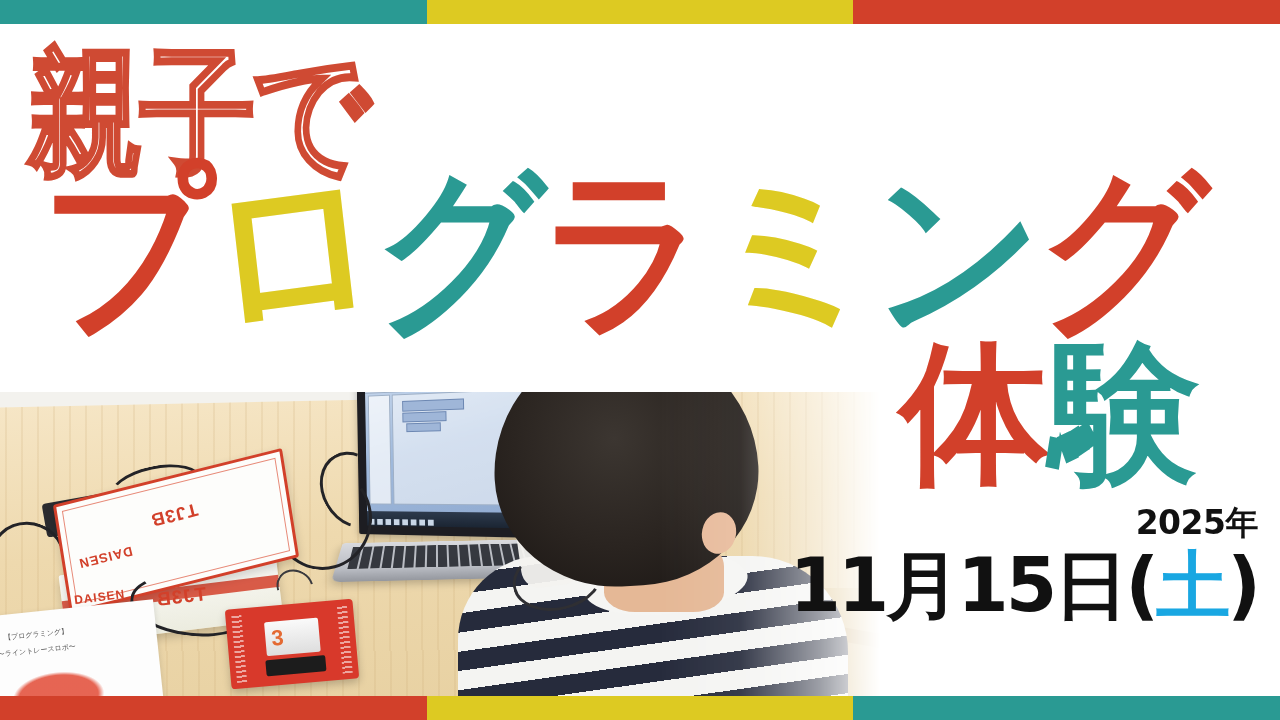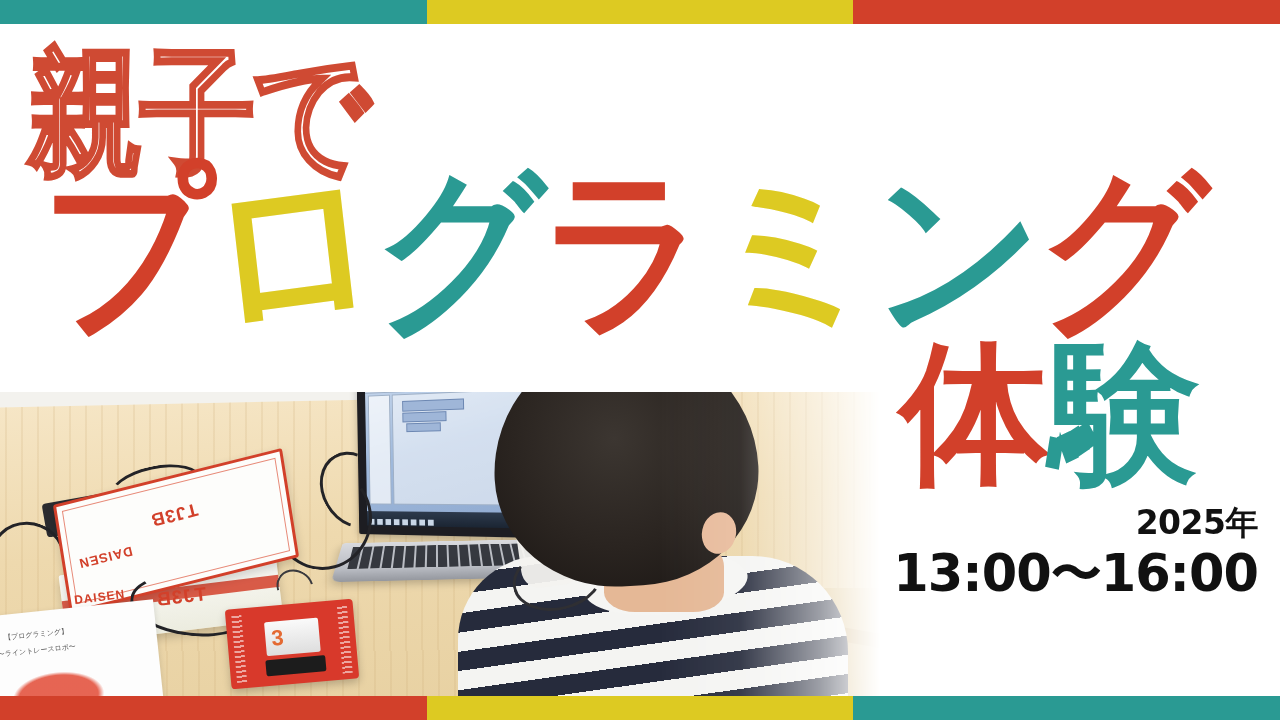--- a/index.html
+++ b/index.html
@@ -494,21 +494,21 @@
   <div class="headline-main">
     <span class="ch ch--red">プ</span><span class="ch ch--yellow">ロ</span><span class="ch ch--teal">グ</span><span class="ch ch--red">ラ</span><span class="ch ch--yellow">ミ</span><span class="ch ch--teal">ン</span><span class="ch ch--red">グ</span>
   </div>
 
   <div class="headline-sub">
     <span class="ch ch--red">体</span><span class="ch ch--teal">験</span>
   </div>
 
   <div class="datebox">
     <div class="date-year">2025年</div>
-    <div class="date-time">13:00〜16:00</div>
+    <div class="date-main"><span>11月15日</span><span>(</span><span class="dow">土</span><span>)</span></div>
   </div>
 
   <div class="bar bar--bottom">
     <span style="width:427px;background:#d2402a"></span>
     <span style="width:426px;background:#ddca22"></span>
     <span style="width:427px;background:#2a9a93"></span>
   </div>
 
 </div>
 

